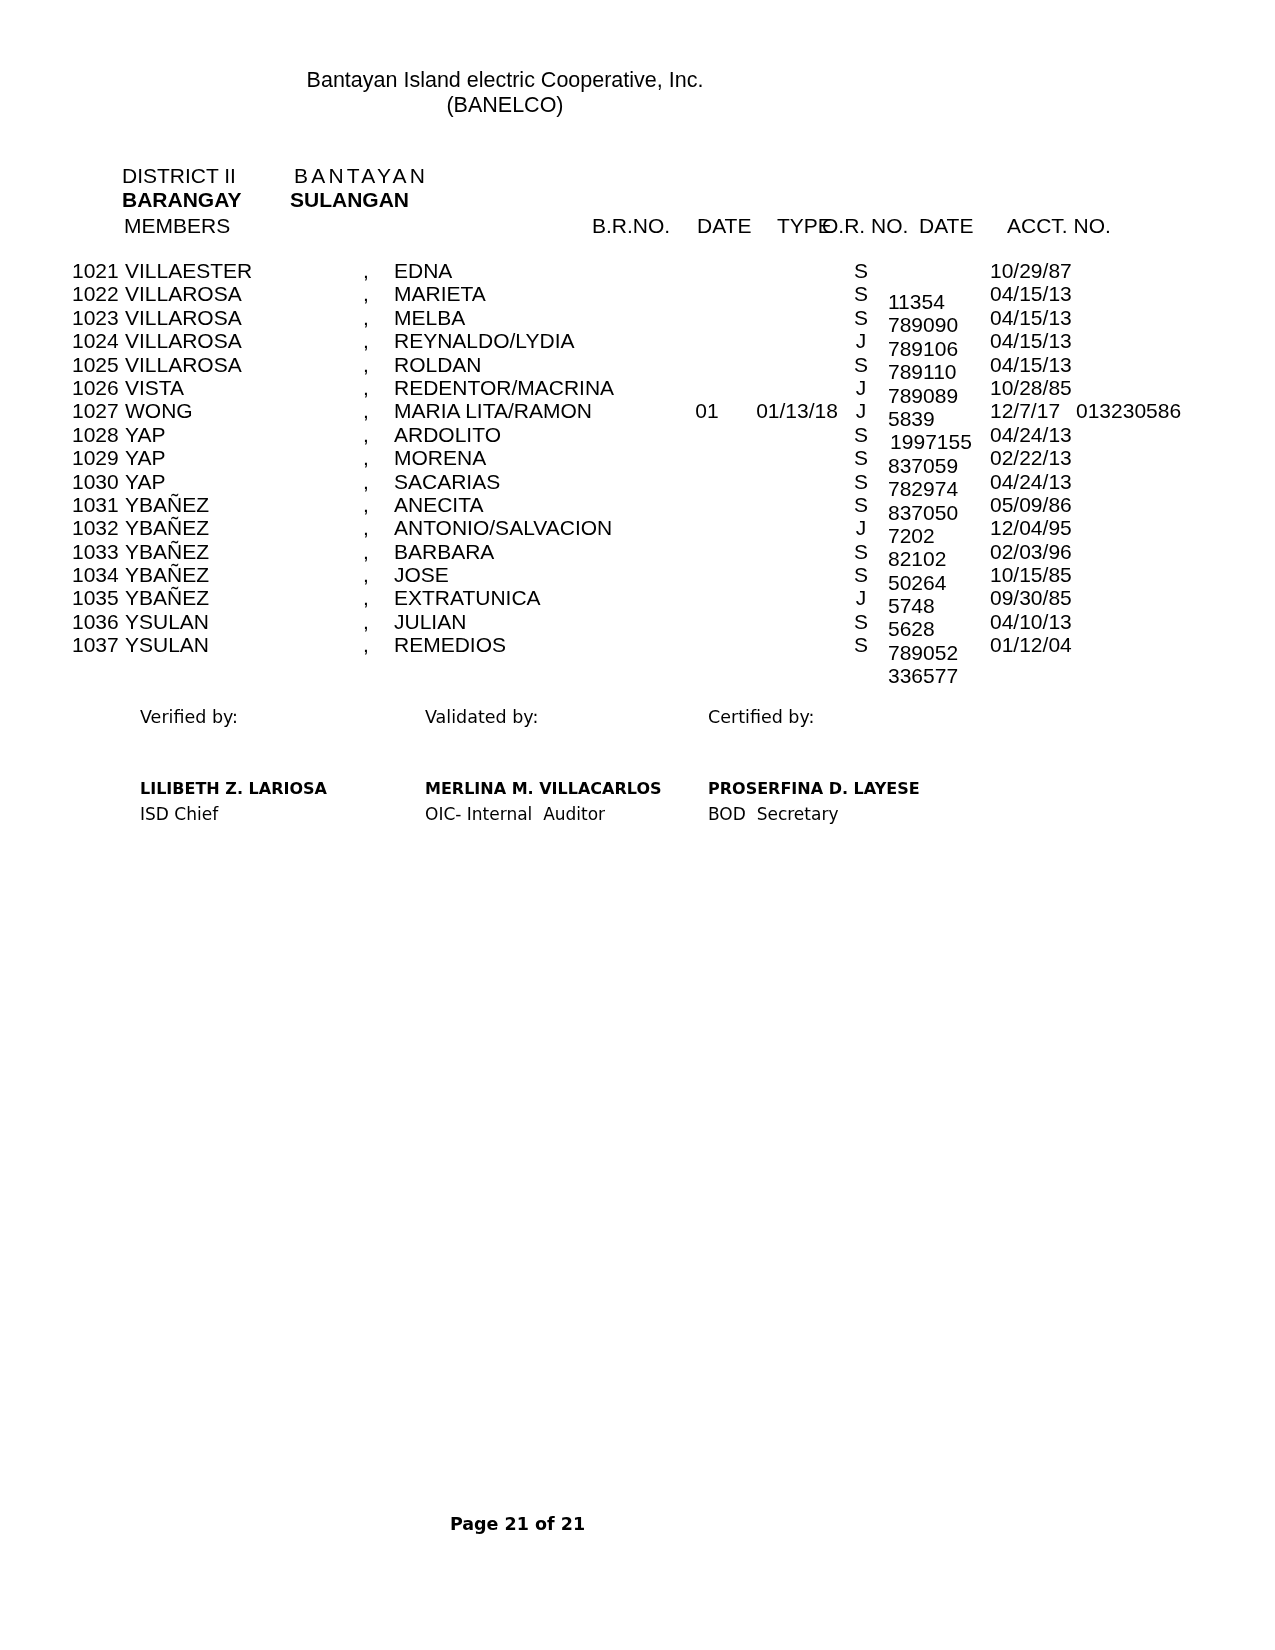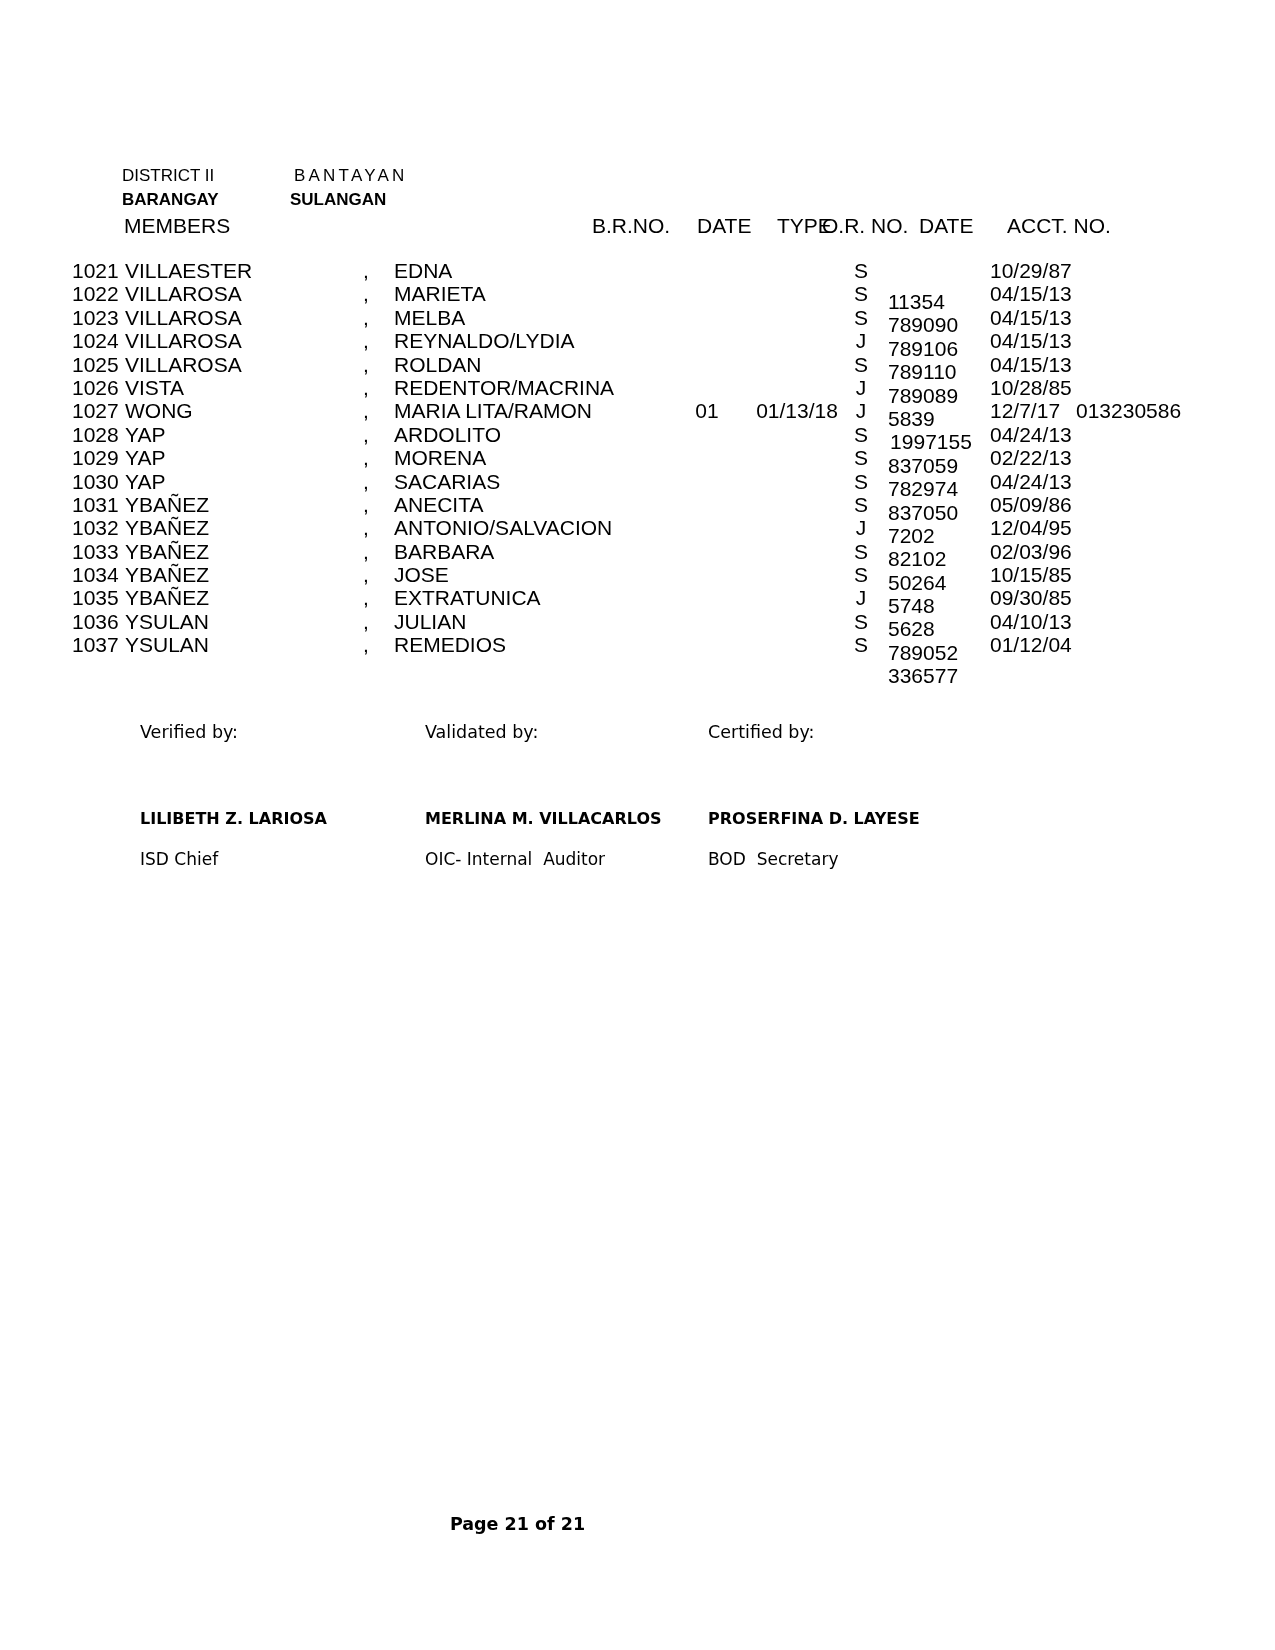--- a/index.html
+++ b/index.html
@@ -26,21 +26,21 @@
     font-size: 21.5px;
     line-height: 25px;
   }
   .doc-header div { white-space: pre; }
 
   
   .meta-block {
     position: absolute;
     top: 164px;
     left: 122px;
-    font-size: 17px;
+    font-size: 21px;
     line-height: 24px;
   }
   .meta-row { display: flex; white-space: pre; }
   .meta-district-label { width: 172px; }
   .meta-municipality { letter-spacing: 3.2px; }
   .meta-row.bold { font-weight: bold; gap: 36px; }
   .meta-brgy-label { width: 132px; }
 
   
   .col-headers {
@@ -97,21 +97,20 @@
   .sig-block {
     position: absolute;
     top: 707px;
     left: 140px;
     width: 900px;
     font-family: "DejaVu Sans", sans-serif;
   }
   .sig-labels, .sig-names, .sig-titles {
     position: relative;
     white-space: pre;
-    margin-top: 15px;
   }
   .sig-labels { height: 72px; }
   .sig-names  { height: 25px; }
   .sig-col {
     position: absolute;
     top: 0;
     white-space: pre;
   }
   .sig-col-1 { left: 0px; }
   .sig-col-2 { left: 285px; }
@@ -130,20 +129,22 @@
     font-family: "DejaVu Sans", sans-serif;
     font-size: 17.5px;
     font-weight: bold;
     white-space: pre;
   }
 </style>
 </head>
 <body>
 
 <div class="doc-header">
+  <div>Bantayan Island electric Cooperative, Inc.</div>
+  <div>(BANELCO)</div>
 </div>
 
 <div class="meta-block">
   <div class="meta-row">
     <span class="meta-district-label">DISTRICT II</span>
     <span class="meta-municipality">BANTAYAN</span>
   </div>
   <div class="meta-row bold">
     <span class="meta-brgy-label">BARANGAY</span>
     <span>SULANGAN</span>

